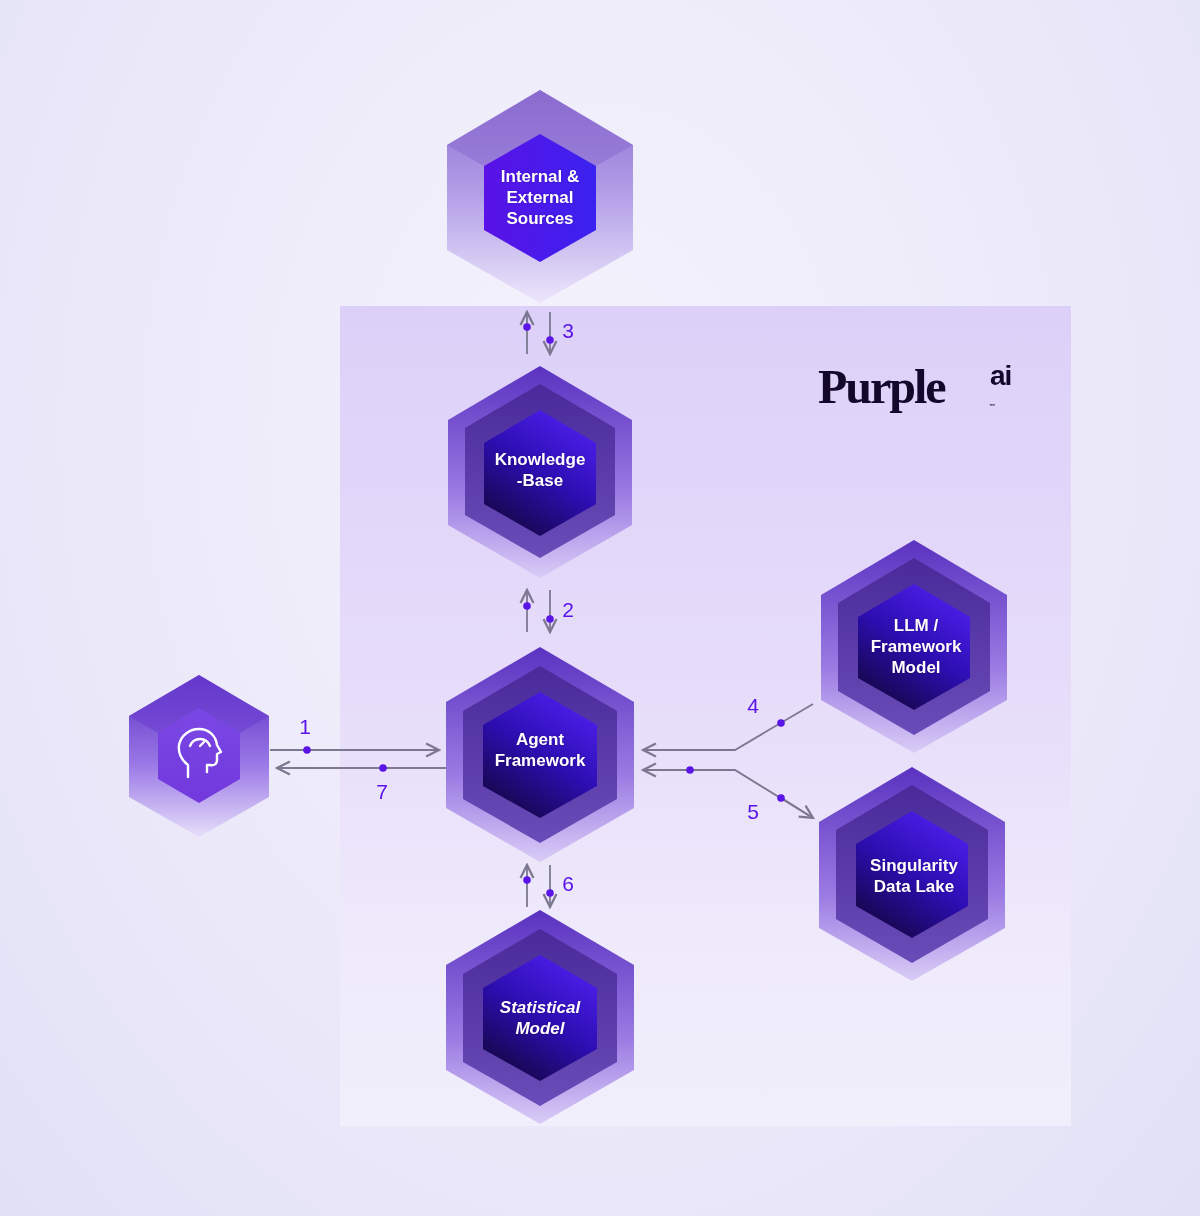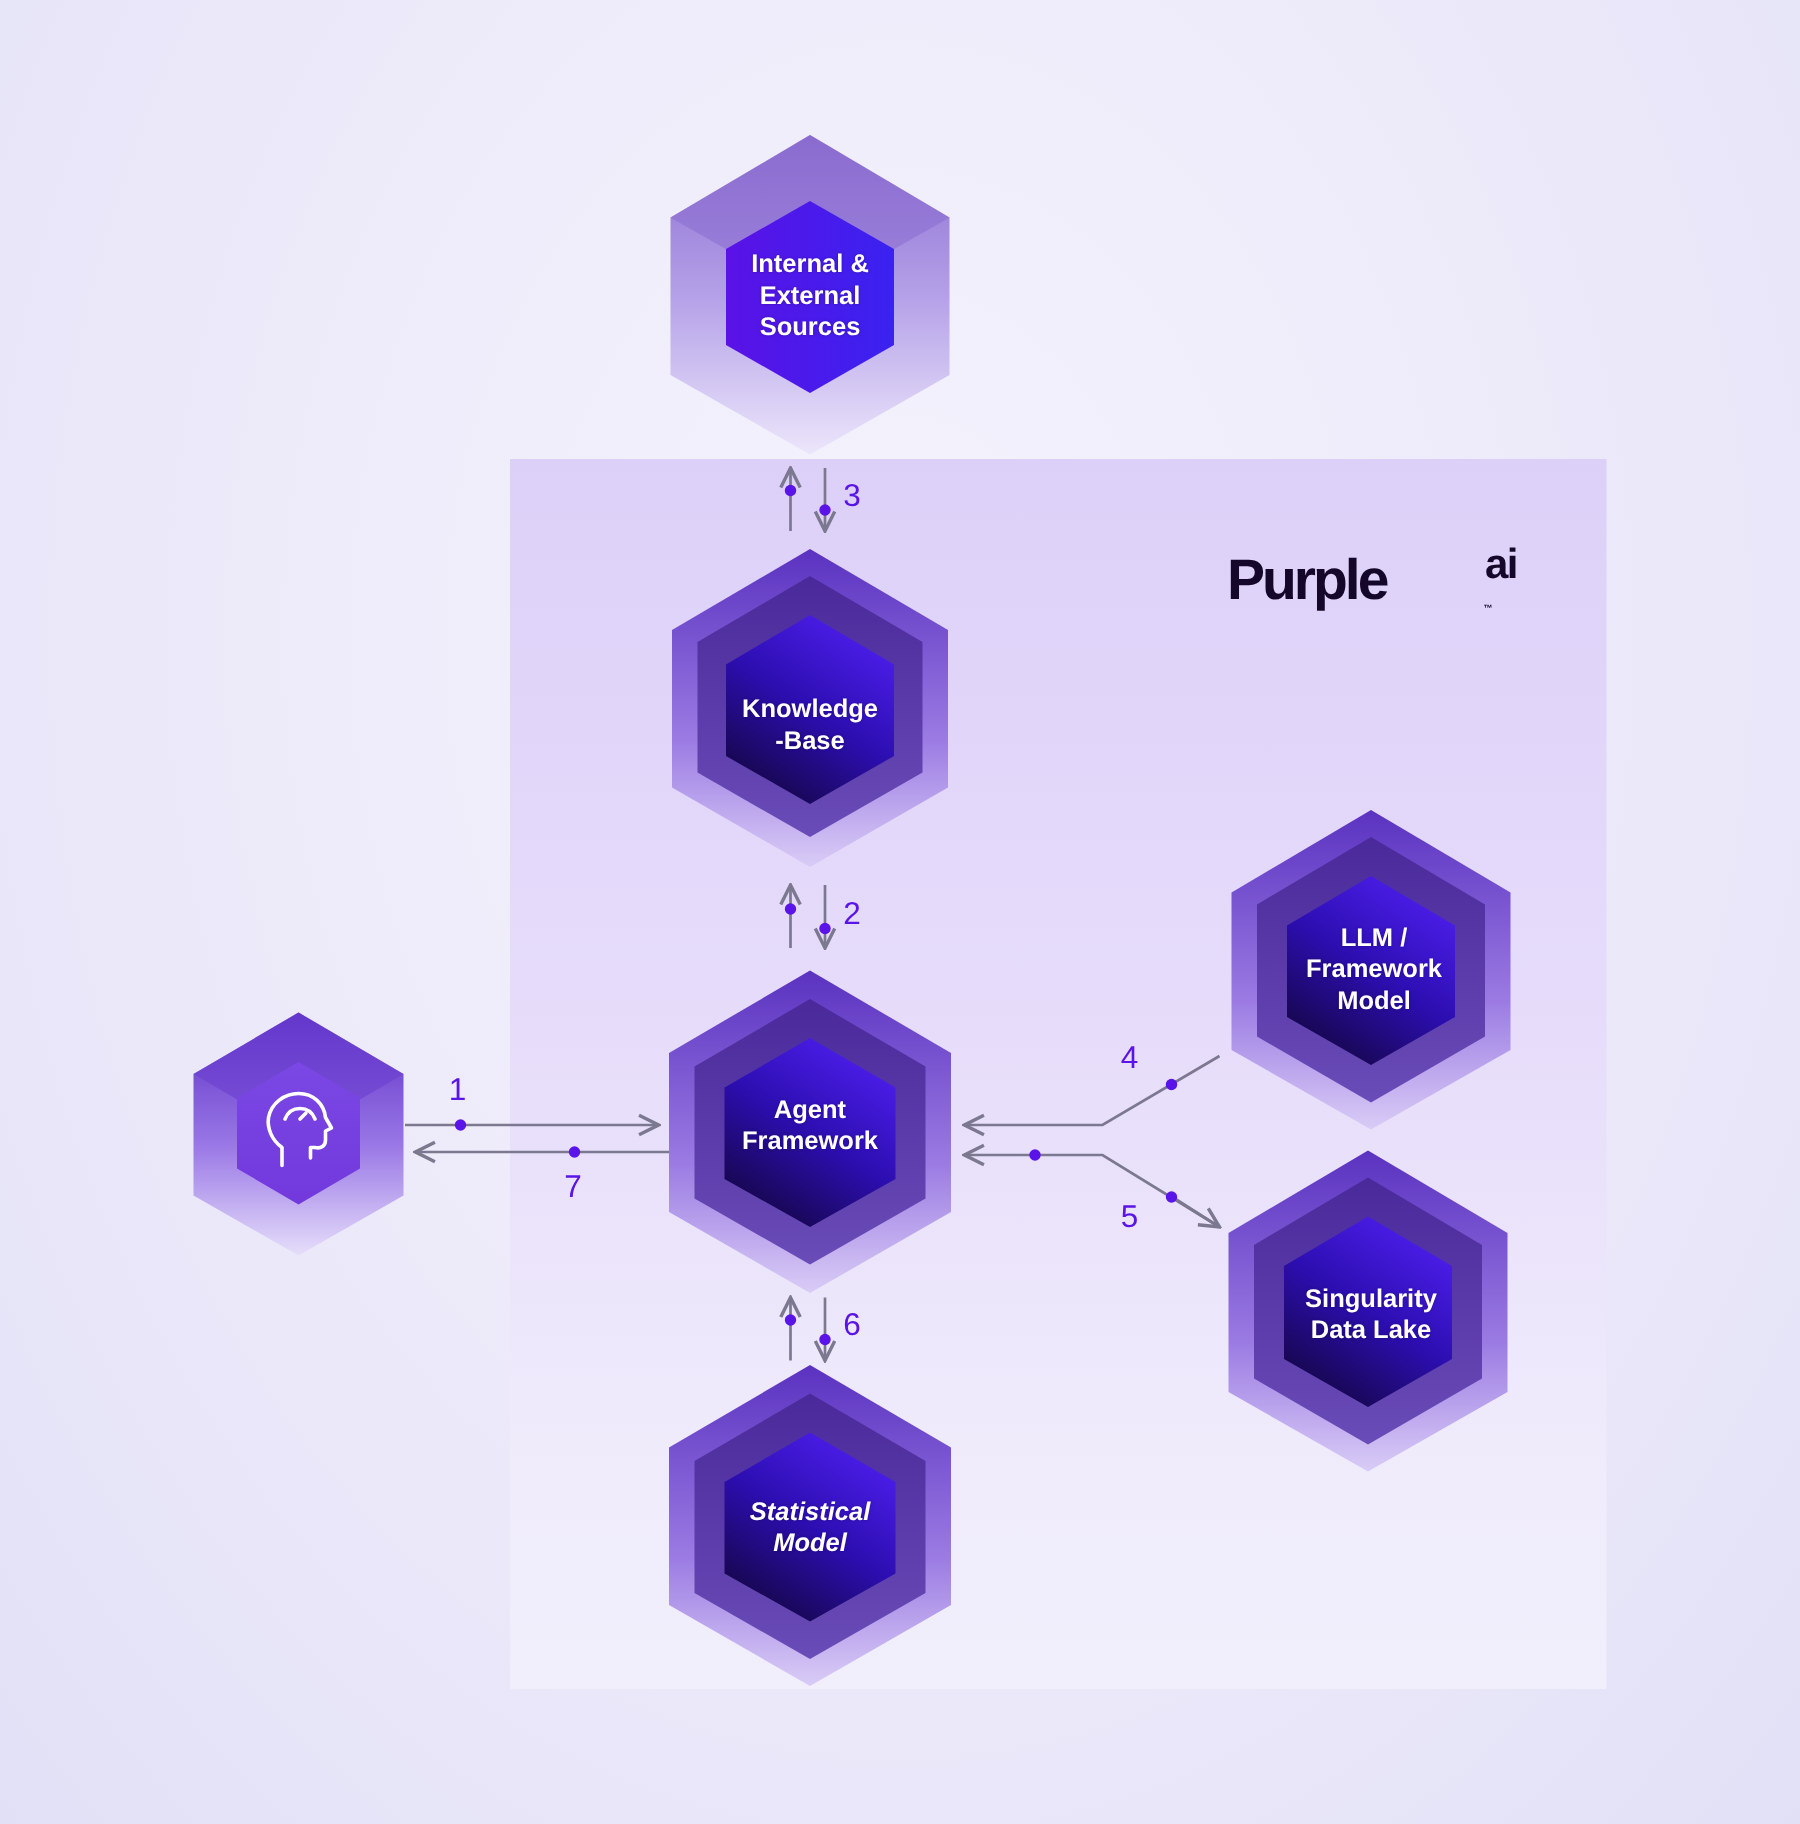--- a/index.html
+++ b/index.html
@@ -19,22 +19,22 @@
     transform: translate(-50%, -50%);
     font-family: "Liberation Sans", sans-serif;
     text-shadow: 0 0 2px rgba(20,0,60,0.35);
   }
   .num {
     position: absolute; color: #5a14e8; font-size: 21px; transform: translate(-50%, -50%);
     font-family: "Liberation Sans", sans-serif;
   }
   .logo {
     position: absolute; left: 818px; top: 357px; color: #14072a;
-    font-family: Liberation Sans, sans-serif; font-weight: bold;
-    font-size: 38px; letter-spacing: -2px; line-height: 60px;
+    font-family: Liberation Serif, serif; font-weight: bold;
+    font-size: 48px; letter-spacing: -2px; line-height: 60px;
   }
   .logo-sup {
     position: absolute; left: 990px; top: 360px; color: #14072a; font-weight: bold;
     font-size: 28px; letter-spacing: -1px; font-family: "Liberation Sans", sans-serif;
   }
   .logo-tm {
     position: absolute; left: 989px; top: 403px; color: #14072a; font-size: 6px; font-weight: bold;
     font-family: "Liberation Sans", sans-serif;
   }
 </style>
@@ -165,21 +165,21 @@
     <circle cx="383" cy="768" r="3.8"></circle>
     <circle cx="781" cy="723" r="3.8"></circle>
     <circle cx="690" cy="770" r="3.8"></circle>
     <circle cx="781" cy="798" r="3.8"></circle>
   </g>
 </svg>
 
 <div class="hex-label" style="left:540px; top:197px;text-align:center;">Internal &amp;
 External
 Sources</div>
-<div class="hex-label" style="left:540px; top:483px;">Knowledge
+<div class="hex-label" style="left:540px; top:470px;">Knowledge
 -Base</div>
 <div class="hex-label" style="left:540px; top:750px;">Agent
 Framework</div>
 <div class="hex-label" style="left:540px; top:1018px;font-style:italic;">Statistical
 Model</div>
 <div class="hex-label" style="left:916px; top:646px;">LLM /
 Framework
 Model</div>
 <div class="hex-label" style="left:914px; top:876px;">Singularity
 Data Lake</div>

